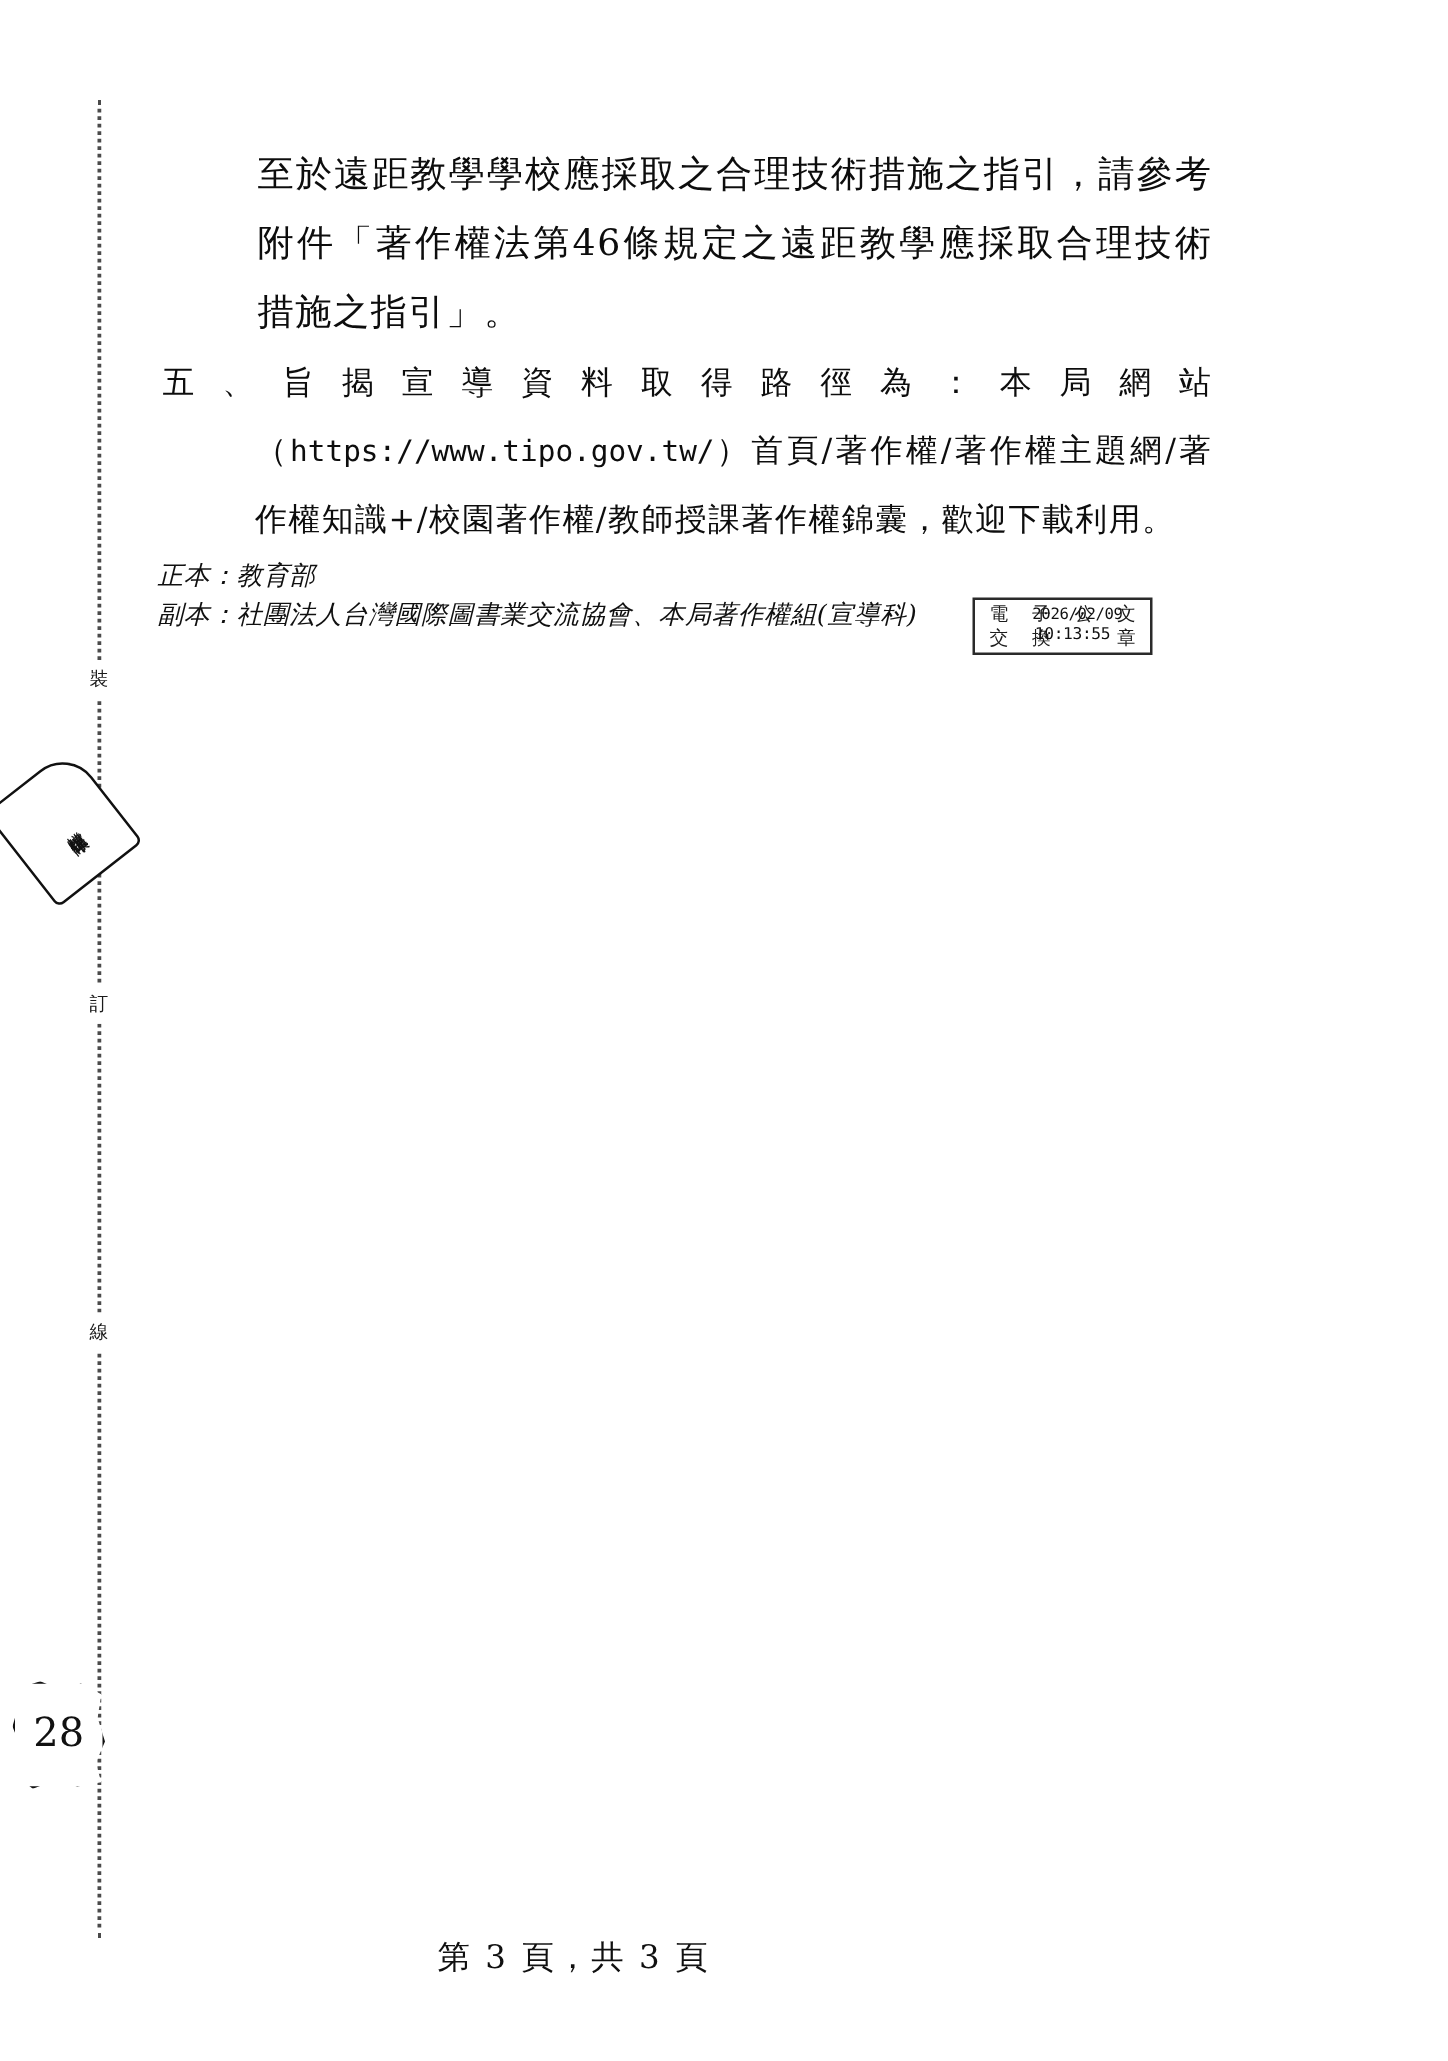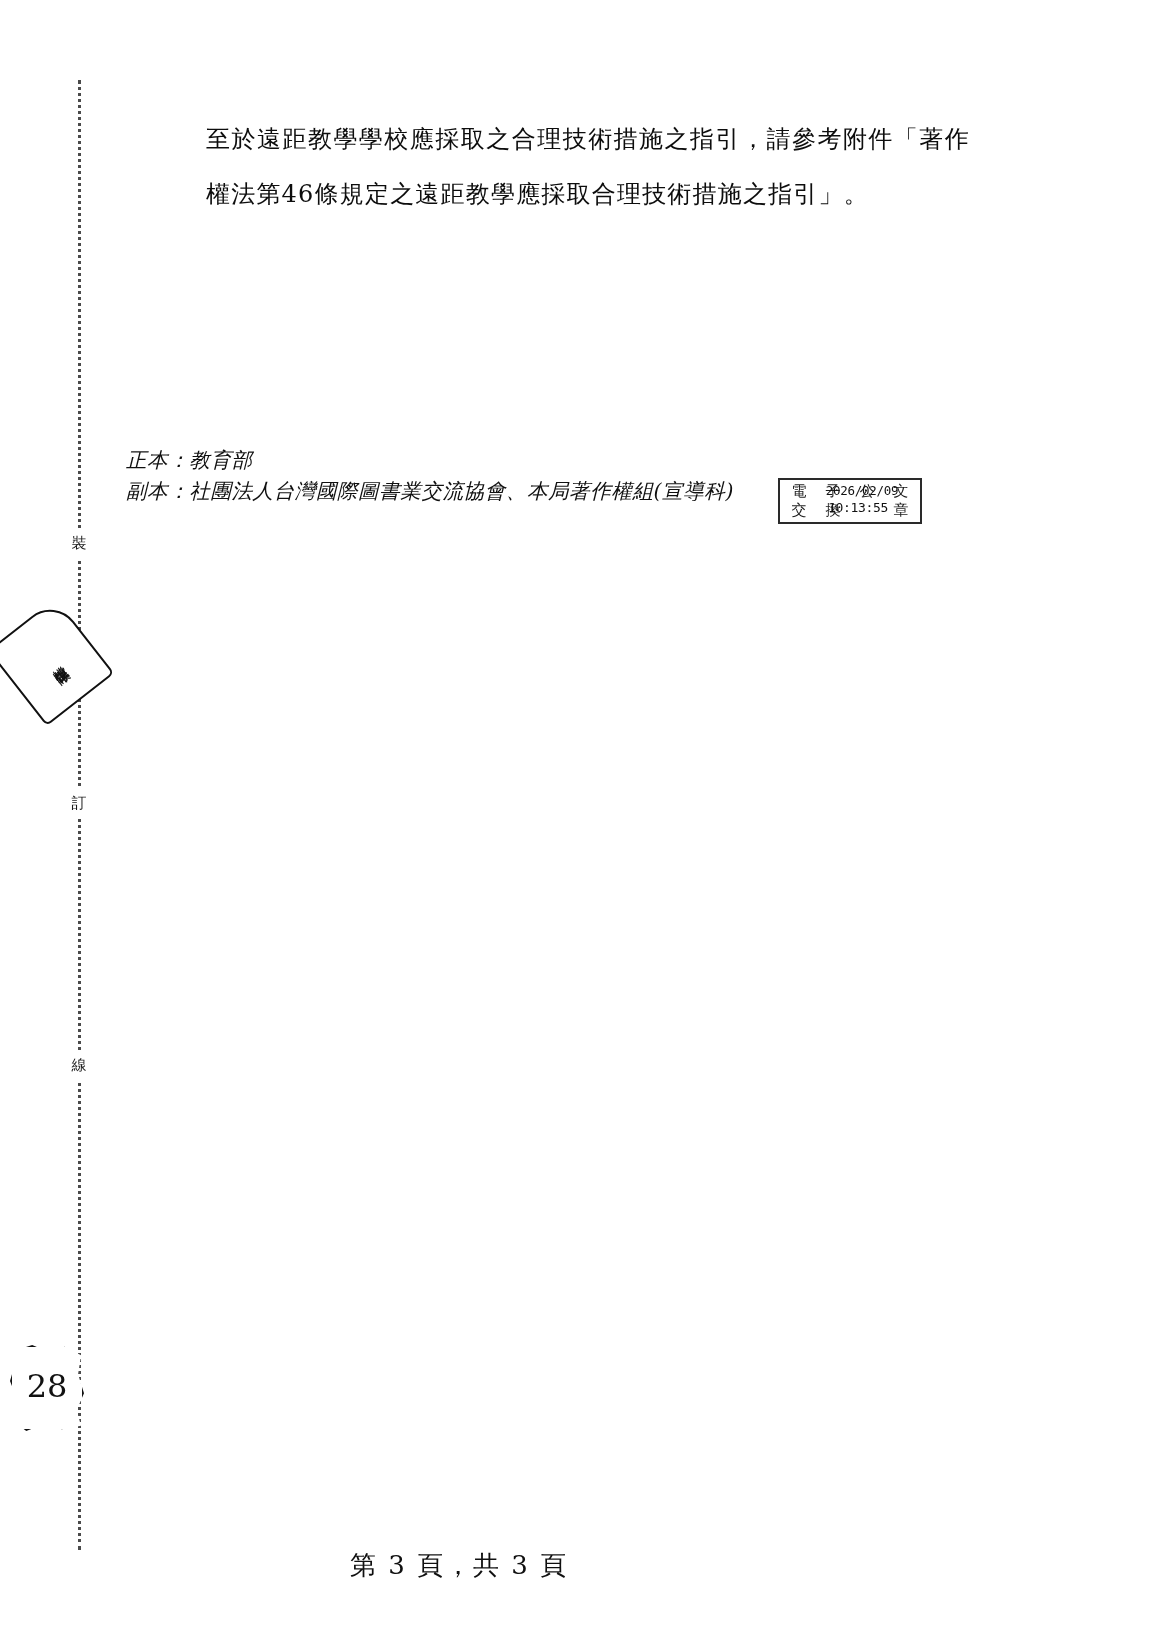--- a/index.html
+++ b/index.html
@@ -107,21 +107,21 @@
 
   
   .doc-body {
     position: absolute;
     left: 130px;
     top: 112px;
     width: 840px;
   }
 
   .para {
-    font-size: 24px;
+    font-size: 29px;
     line-height: 55px;
     letter-spacing: 1.2px;
     color: #0d0d0d;
     text-align: justify;
   }
   .para.indent-2 {
     margin-left: 76px;
     text-indent: 0;
   }
   .item {
@@ -235,20 +235,23 @@
 
   <div class="page-sticker">
     <div class="shape"></div>
     <div class="num">28</div>
   </div>
 
   <div class="doc-body">
 
     <div class="para indent-2">至於遠距教學學校應採取之合理技術措施之指引，請參考附件「著作權法第46條規定之遠距教學應採取合理技術措施之指引」。</div>
 
+    <div class="item">
+      <span>五、</span><span>旨揭宣導資料取得路徑為：本局網站（</span><span class="mono">https://www.tipo.gov.tw/</span><span>）首頁/著作權/著作權主題網/著作權知識+/校園著作權/教師授課著作權錦囊，歡迎下載利用。</span>
+    </div>
 
   </div>
 
   <div class="dist">
     <div class="dist-line">正本：教育部</div>
     <div class="dist-line">副本：社團法人台灣國際圖書業交流協會、本局著作權組(宣導科)</div>
   </div>
 
   <div class="estamp">
     <div class="grid">

